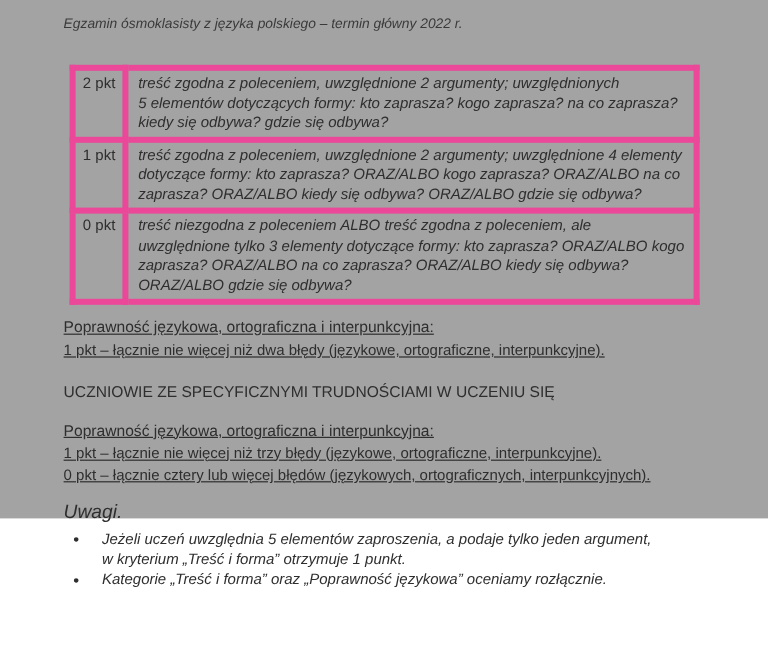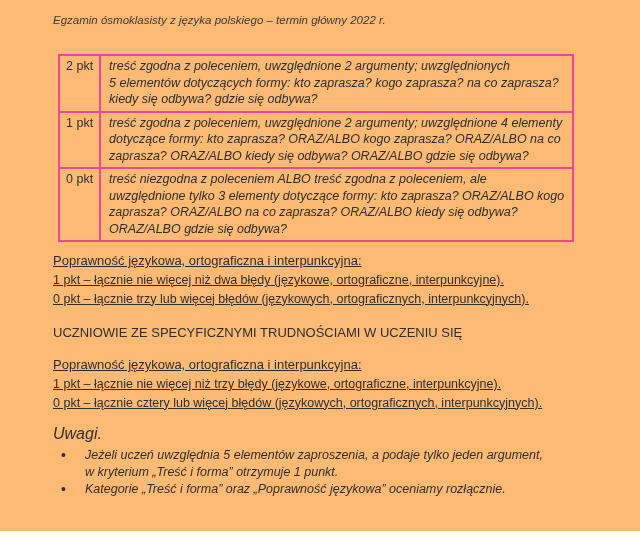--- a/index.html
+++ b/index.html
@@ -11,23 +11,23 @@
     width: 640px;
     height: 542px;
     overflow: hidden;
     font-family: "Liberation Sans", "DejaVu Sans", sans-serif;
     color: #2e2e2e;
     -webkit-font-smoothing: antialiased;
   }
   .page {
     box-sizing: border-box;
     width: 640px;
-    height: 531px;
+    height: 432px;
     padding: 14px 40px 0 53px;
-    background: #fdba74;
+    background: #a3a3a3;
   }
   .doc-header {
     font-size: 11.5px;
     line-height: 13px;
     font-style: italic;
     color: #3a3a3a;
     margin-bottom: 27px;
     white-space: nowrap;
   }
   .doc-title {
@@ -41,21 +41,21 @@
     line-height: 15px;
     text-decoration: underline;
     margin-bottom: 10px;
     white-space: nowrap;
   }
   table.scoring-table {
     border-collapse: collapse;
     margin: 0 0 11px 5px;
   }
   table.scoring-table td {
-    border: 2px solid #ec4899;
+    border: 5px solid #ec4899;
     font-size: 12.5px;
     line-height: 16.5px;
     vertical-align: top;
     padding: 2px 8px 3px 8px;
   }
   table.scoring-table td.score-cell {
     text-align: center;
     white-space: nowrap;
     padding: 2px 6px 3px 6px;
   }
@@ -138,21 +138,20 @@
 uwzględnione tylko 3 elementy dotyczące formy: kto zaprasza? ORAZ/ALBO kogo
 zaprasza? ORAZ/ALBO na co zaprasza? ORAZ/ALBO kiedy się odbywa?
 ORAZ/ALBO gdzie się odbywa?</td>
       </tr>
     </tbody>
   </table>
 
   <div class="criteria-block">
     <div class="section-heading">Poprawność językowa, ortograficzna i interpunkcyjna:</div>
     <div class="criteria-line">1 pkt – łącznie nie więcej niż dwa błędy (językowe, ortograficzne, interpunkcyjne).</div>
-    <div class="criteria-line">0 pkt – łącznie trzy lub więcej błędów (językowych, ortograficznych, interpunkcyjnych).</div>
   </div>
 
   <div class="caps-heading">UCZNIOWIE ZE SPECYFICZNYMI TRUDNOŚCIAMI W UCZENIU SIĘ</div>
 
   <div class="criteria-block">
     <div class="section-heading">Poprawność językowa, ortograficzna i interpunkcyjna:</div>
     <div class="criteria-line">1 pkt – łącznie nie więcej niż trzy błędy (językowe, ortograficzne, interpunkcyjne).</div>
     <div class="criteria-line">0 pkt – łącznie cztery lub więcej błędów (językowych, ortograficznych, interpunkcyjnych).</div>
   </div>
 

